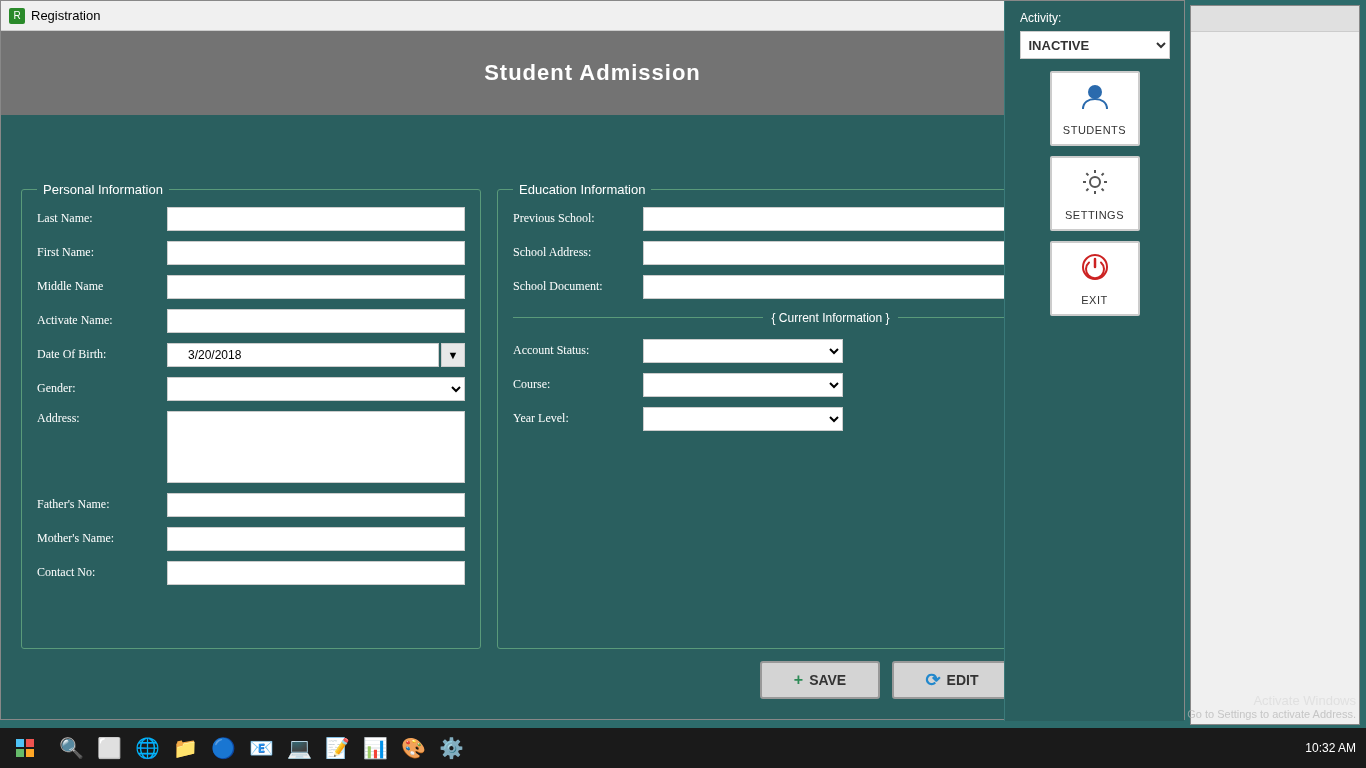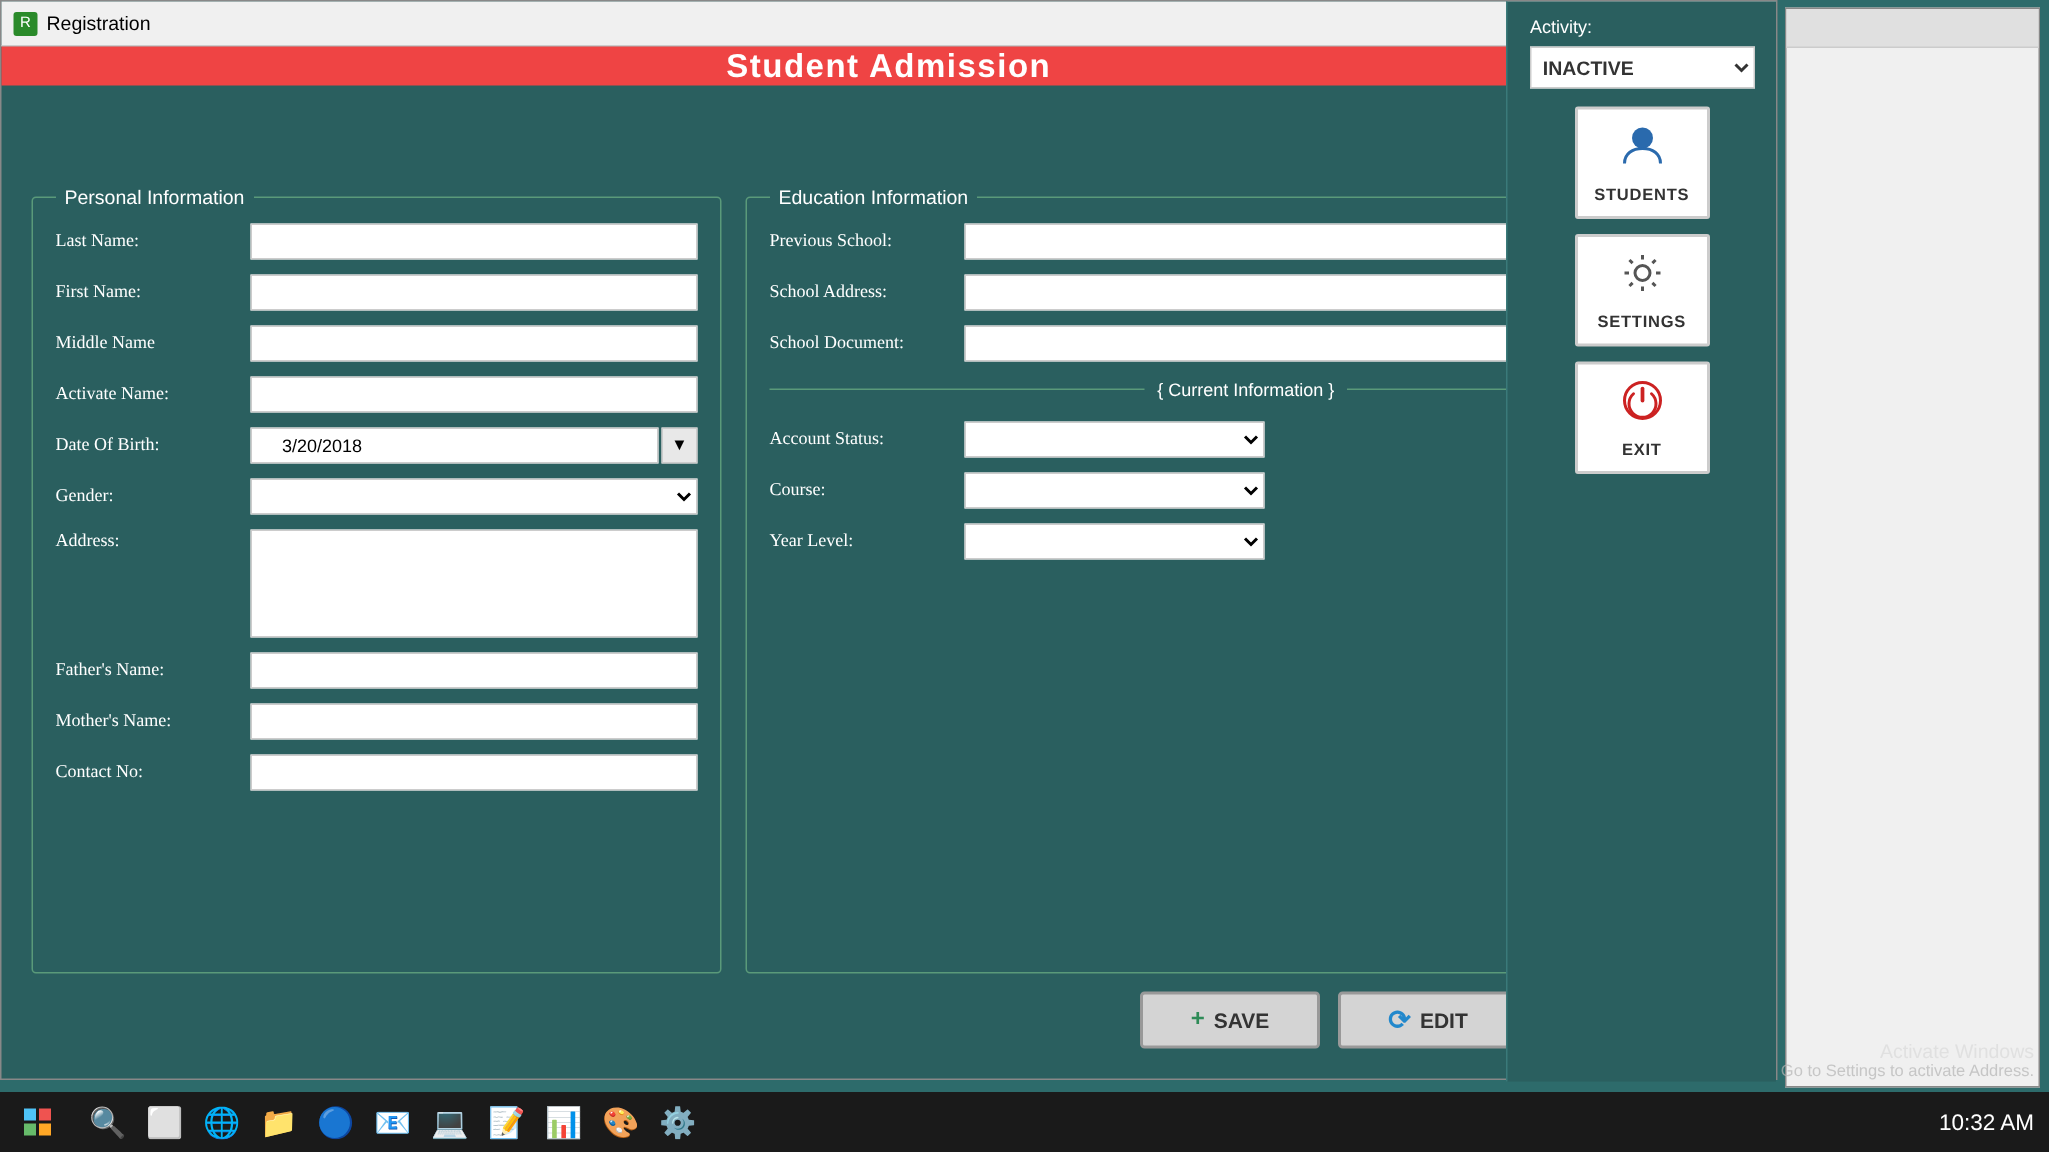--- a/index.html
+++ b/index.html
@@ -68,22 +68,22 @@
       cursor: pointer;
       display: flex;
       align-items: center;
       justify-content: center;
       font-size: 11px;
       color: #333;
     }
 
     
     .app-header {
-      background: #ef4444;
-      padding: 0;
+      background: #737373;
+      padding: 29px;
       text-align: center;
       color: white;
       font-size: 22px;
       font-weight: bold;
       letter-spacing: 1px;
     }
 
     
     .main-content {
       flex: 1;
@@ -346,21 +346,21 @@
       border-radius: 2px;
     }
 
     .sidebar-btn-icon {
       font-size: 28px;
       color: #444;
     }
 
     .sidebar-btn-label {
       font-size: 11px;
-      font-weight: bold;
+      font-weight: normal;
       color: #333;
       letter-spacing: 0.5px;
     }
 
     .students-icon { color: #2a6aad; }
     .settings-icon { color: #555; }
     .refresh-icon { color: #2a8a5a; }
     .exit-icon { color: #cc2222; }
 
     
@@ -670,15 +670,15 @@
     <div class="taskbar-icon">🔵</div>
     <div class="taskbar-icon">📧</div>
     <div class="taskbar-icon">💻</div>
     <div class="taskbar-icon">📝</div>
     <div class="taskbar-icon">📊</div>
     <div class="taskbar-icon">🎨</div>
     <div class="taskbar-icon">⚙️</div>
   </div>
 
   <div class="taskbar-right">
-    <span style="color:white;font-size:15px;">10:32 AM</span>
+    <span style="color:white;font-size:12px;">10:32 AM</span>
   </div>
 </div>
 
 </body></html>

